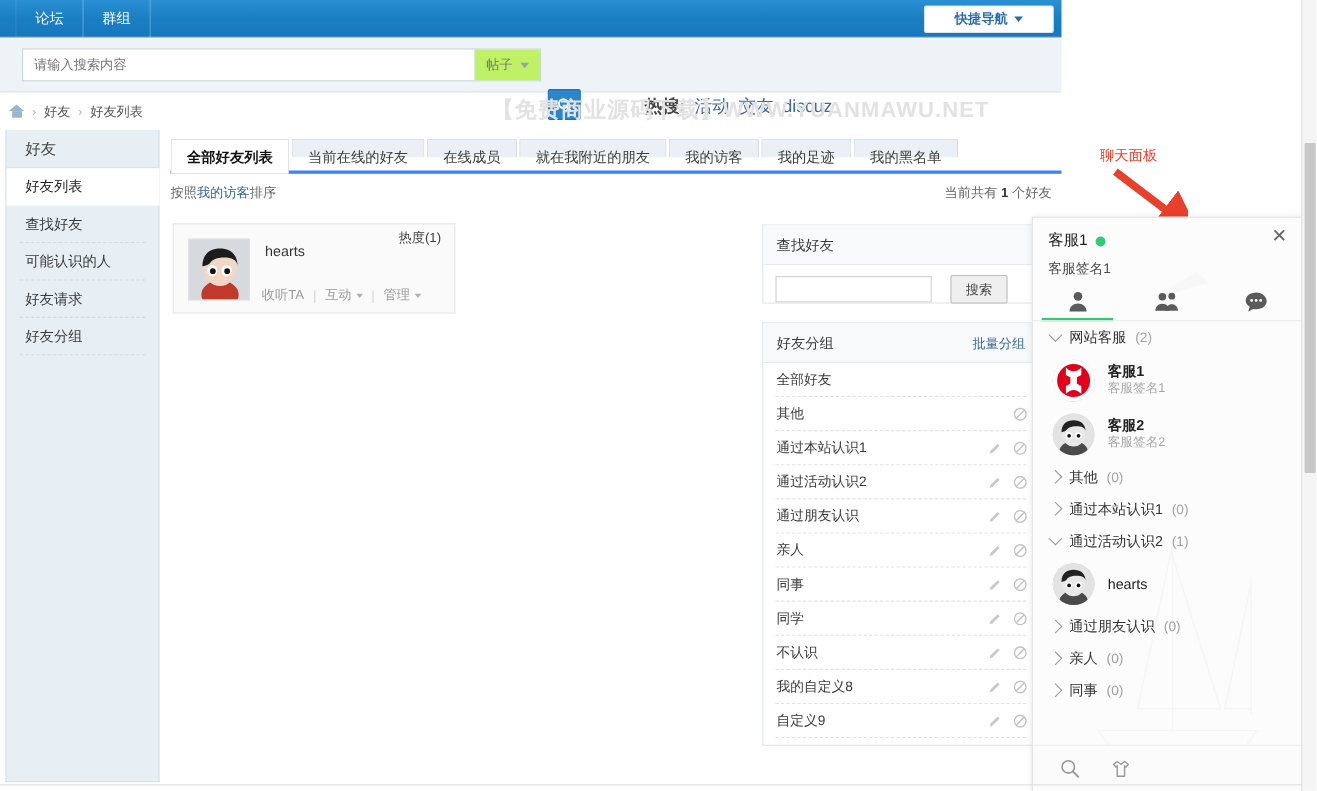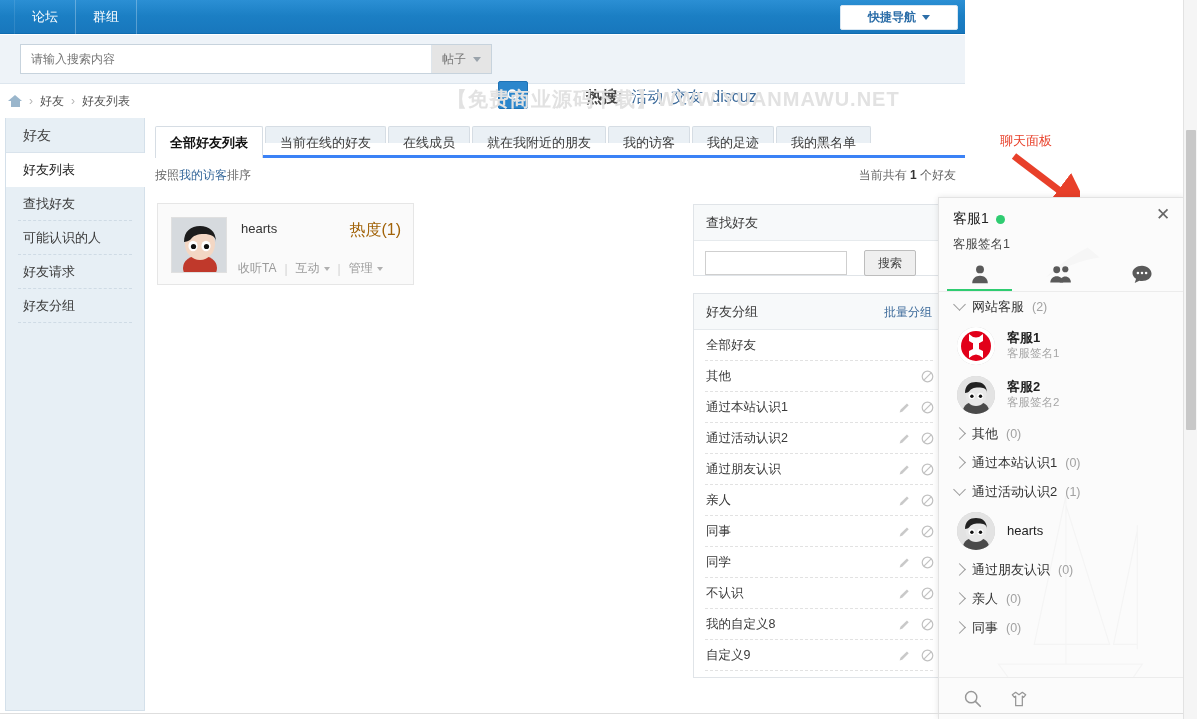--- a/index.html
+++ b/index.html
@@ -46,21 +46,21 @@
   .search-wrap {
     position:absolute; left:20px; top:9px; width:472px; height:30px;
     background:#fff; border:1px solid #c7d3dd; display:flex; align-items:center;
   }
   .search-input {
     flex:1; border:none; outline:none; height:28px; padding:0 10px;
     font-size:12px; color:#999; background:transparent;
     font-family:"Liberation Sans","DejaVu Sans",sans-serif;
   }
   .search-type {
-    width:60px; height:28px; border-left:1px solid #dfe6ec; background:#e5e5e5;
+    width:60px; height:28px; border-left:1px solid #dfe6ec; background:#bef264;
     display:flex; align-items:center; justify-content:center; gap:7px;
     font-size:12px; color:#777; cursor:pointer;
   }
   .caret-gray { width:0;height:0;border-left:4px solid transparent;border-right:4px solid transparent;border-top:5px solid #9aa3ab; }
   .search-btn {
     position:absolute; left:498px; top:46px; width:30px; height:28px;
     background:#2b86cc; border:1px solid #1e72b5; border-radius:2px;
     display:flex; align-items:center; justify-content:center; cursor:pointer;
   }
   .hot {
@@ -138,21 +138,21 @@
   
   .friendcard {
     position:absolute; left:157px; top:203px; width:257px; height:82px;
     background:#fafafa; border:1px solid #e6e6e6;
   }
   .fc-avatar {
     position:absolute; left:13px; top:13px; width:56px; height:56px;
     border:1px solid #e0e0e0; background:#d9dde1; overflow:hidden;
   }
   .fc-name { position:absolute; left:83px; top:17px; font-size:13px; color:#333; }
-  .fc-hot  { position:absolute; right:12px; top:16px; font-size:16px; color:#a16207; }
+  .fc-hot  { position:absolute; right:12px; top:4px; font-size:12px; color:#404040; }
   .fc-acts { position:absolute; left:80px; top:56px; font-size:12px; color:#9a9a9a; display:flex; align-items:center; }
   .fc-acts span { cursor:pointer; }
   .fc-acts .bar { margin:0 8px; color:#d2d2d2; }
   .cgray { width:0;height:0;border-left:3.5px solid transparent;border-right:3.5px solid transparent;border-top:4px solid #b0b0b0; display:inline-block; margin-left:4px; vertical-align:middle;}
 
   
   .panel {
     position:absolute; background:#fff; border:1px solid #e0e4e8;
   }
   .panel-hd {

